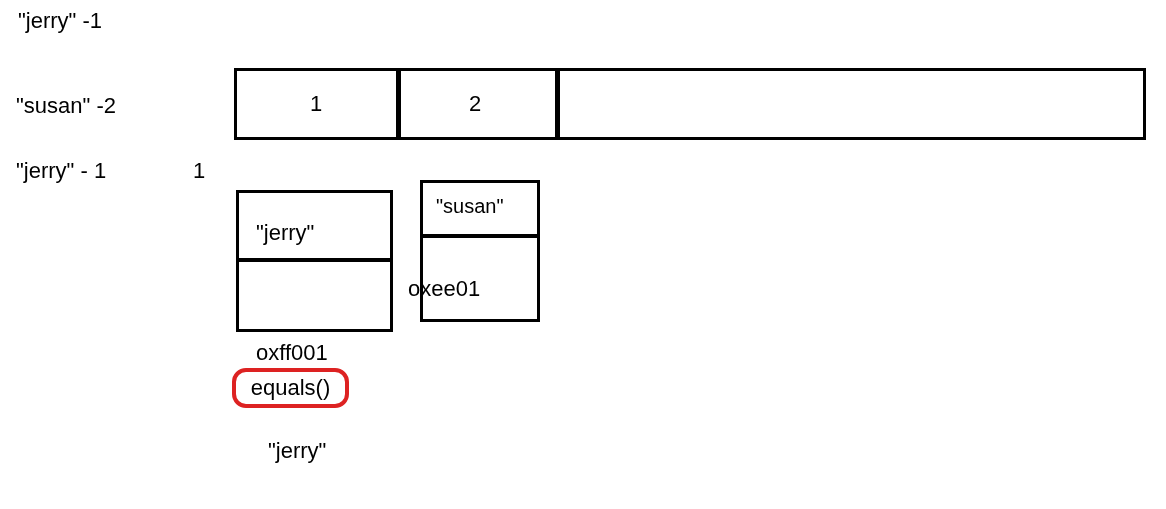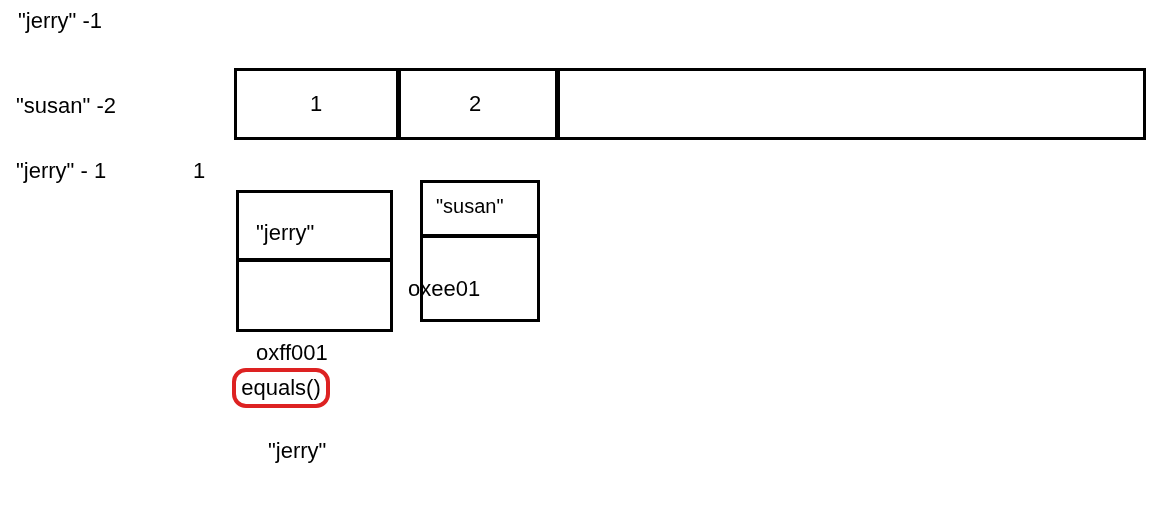--- a/index.html
+++ b/index.html
@@ -75,19 +75,19 @@
   <div class="box" style="left:236px; top:190px; width:157px; height:142px;"></div>
   <div class="hline" style="left:236px; top:258px; width:157px; height:4px;"></div>
   <div class="cell-text" style="left:256px; top:222px;">"jerry"</div>
   <div class="cell-text" style="left:256px; top:294px;margin-top:48px;">oxff001</div>
 
   <div class="box" style="left:420px; top:180px; width:120px; height:142px;"></div>
   <div class="hline" style="left:420px; top:234px; width:120px; height:4px;"></div>
   <div class="cell-text" style="left:436px; top:196px; font-size:20px;">"susan"</div>
   <div class="cell-text" style="left:408px; top:278px;">oxee01</div>
 
-  <div class="equals-pill" style="left:232px; top:368px; width:98px; height:40px;">
+  <div class="equals-pill" style="left:232px; top:368px; width:117px; height:40px;">
     <span>equals()</span>
   </div>
 
   <div class="txt" style="left:268px; top:440px;">"jerry"</div>
 
 </div>
 
 </body></html>

